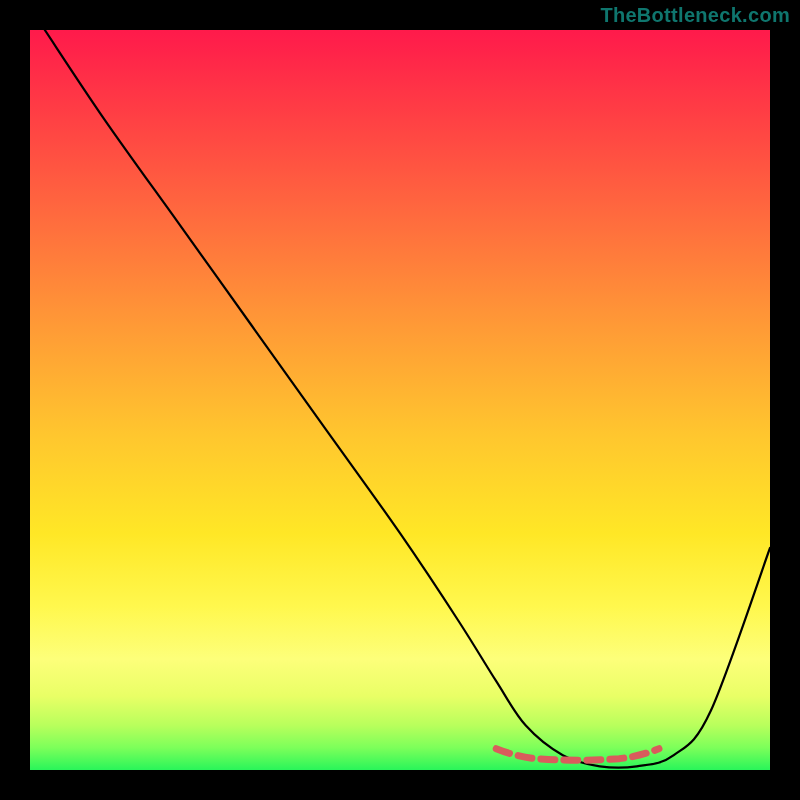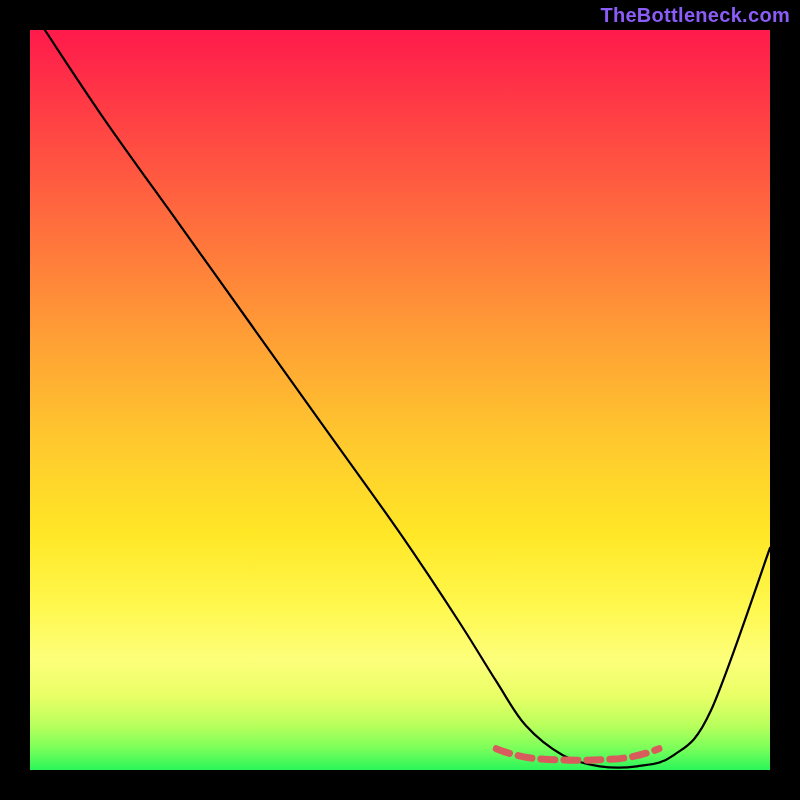--- a/index.html
+++ b/index.html
@@ -13,21 +13,21 @@
   .root {
     position: relative;
     width: 800px;
     height: 800px;
     background: #000;
   }
   .watermark {
     position: absolute;
     top: 4px;
     right: 10px;
-    color: #8b5cf6;
+    color: #0f766e;
     font-size: 20px;
     font-weight: 600;
     letter-spacing: 0.3px;
     z-index: 5;
   }
   .plot-area {
     position: absolute;
     left: 30px;
     top: 30px;
     width: 740px;

